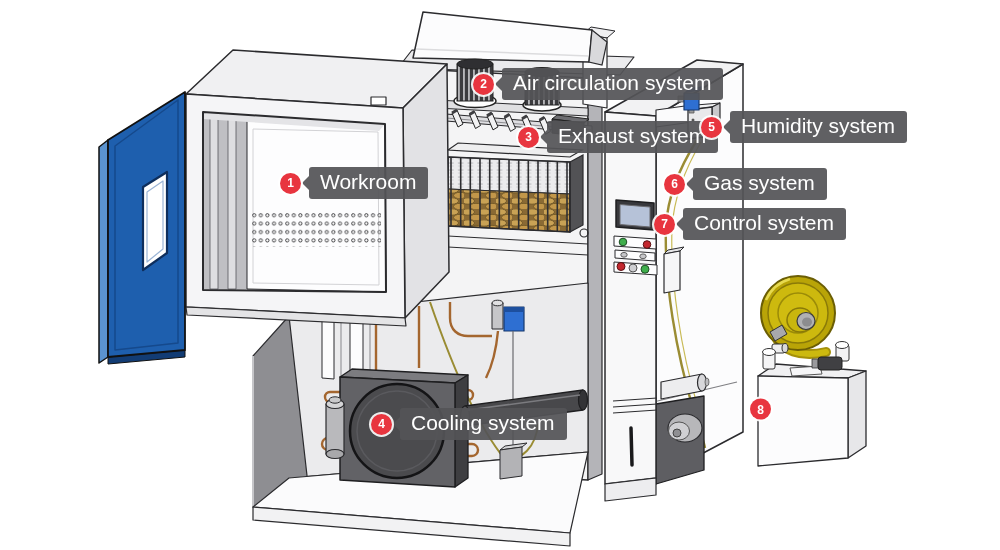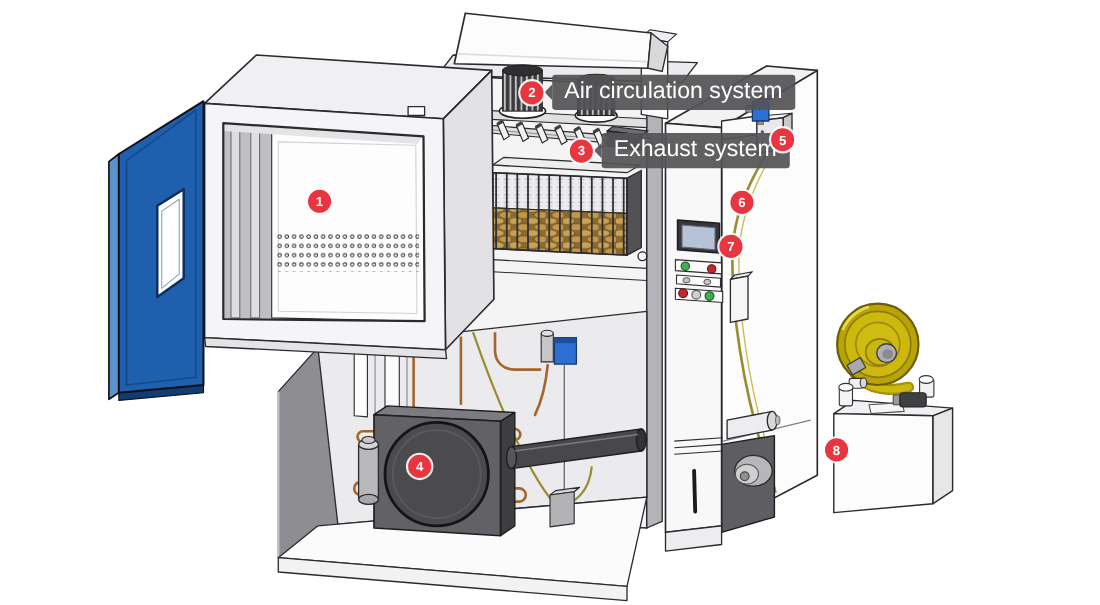--- a/index.html
+++ b/index.html
@@ -295,38 +295,43 @@
       <ellipse cx="842" cy="345" rx="6.5" ry="3.5" fill="#ffffff" stroke="#333" stroke-width="1"></ellipse>
     </g>
     <rect x="812" y="359" width="7" height="9" fill="#9a9a9d" stroke="#333" stroke-width="0.8"></rect>
     <rect x="818" y="357" width="24" height="13" rx="3" fill="#404043" stroke="#222" stroke-width="1"></rect>
   </g>
 </svg>
 
 <div>
       <div class="callout" style="left: 280px; top: 183px;">
         <span class="badge">1</span>
+        <span class="tag">Workroom</span>
       </div>
       <div class="callout" style="left: 473px; top: 84px;">
         <span class="badge">2</span>
         <span class="tag">Air circulation system</span>
       </div>
       <div class="callout" style="left: 518px; top: 137px;">
         <span class="badge">3</span>
         <span class="tag">Exhaust system</span>
       </div>
       <div class="callout" style="left: 371px; top: 424px;">
         <span class="badge">4</span>
+        <span class="tag">Cooling system</span>
       </div>
       <div class="callout" style="left: 701px; top: 127px;">
         <span class="badge">5</span>
+        <span class="tag">Humidity system</span>
       </div>
       <div class="callout" style="left: 664px; top: 184px;">
         <span class="badge">6</span>
+        <span class="tag">Gas system</span>
       </div>
       <div class="callout" style="left: 654px; top: 224px;">
         <span class="badge">7</span>
+        <span class="tag">Control system</span>
       </div>
       <div class="callout" style="left: 750px; top: 409px;">
         <span class="badge">8</span>
       </div>
     </div>
 </div>
 
 </body></html>

